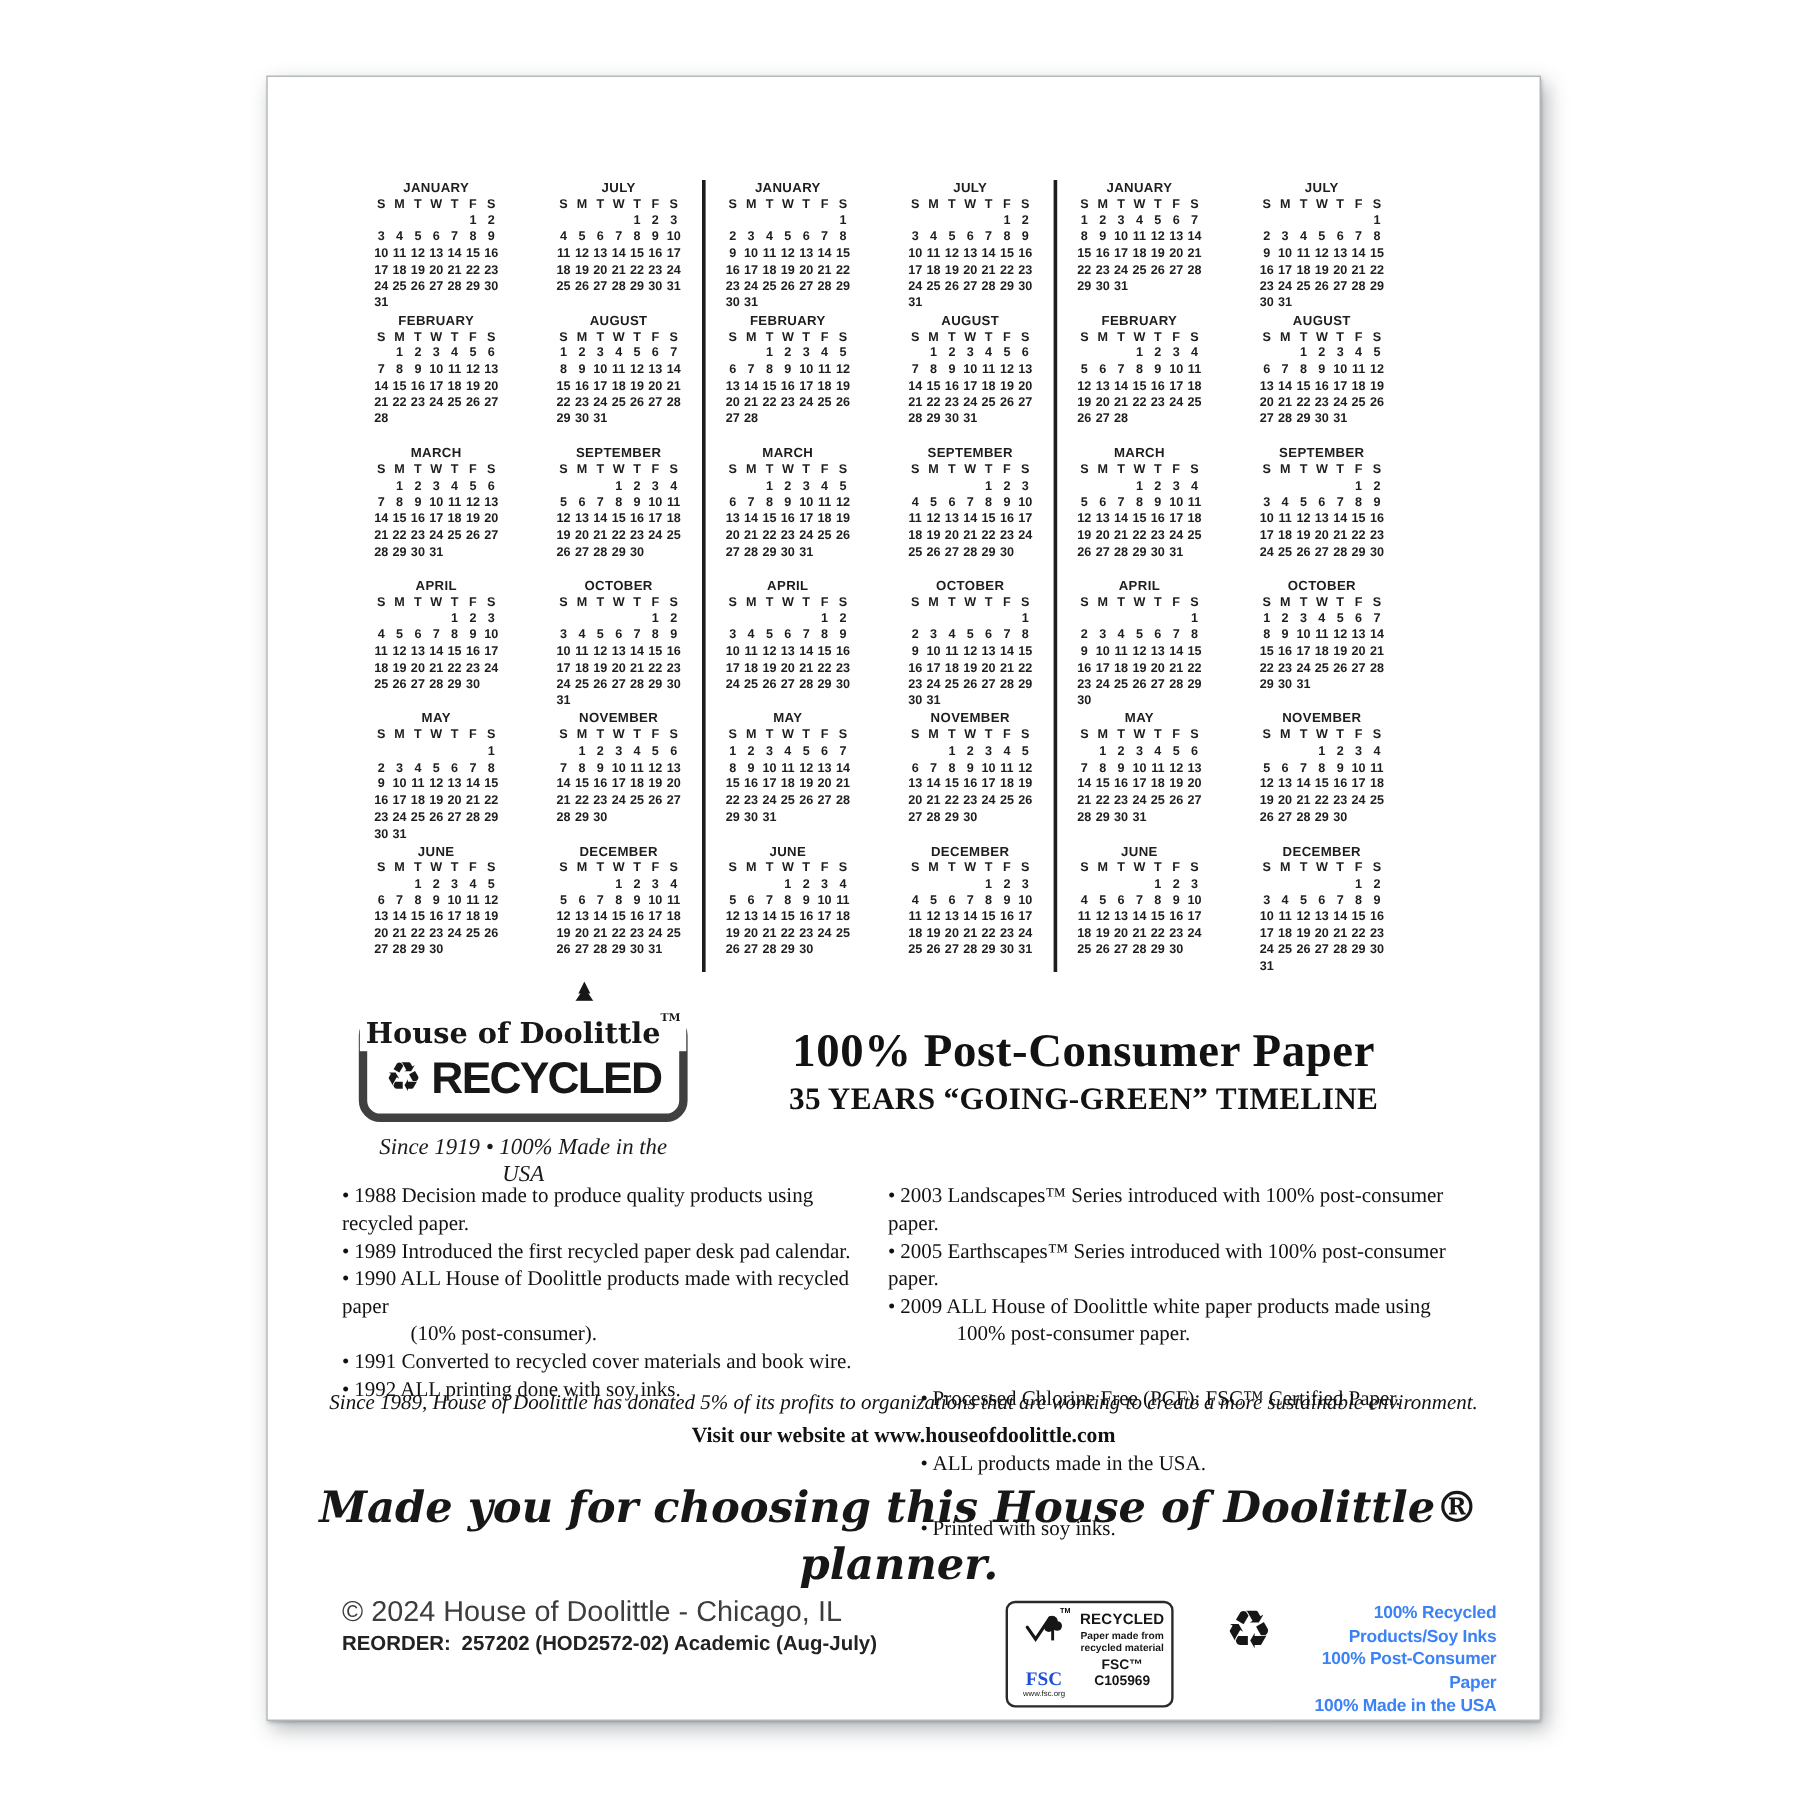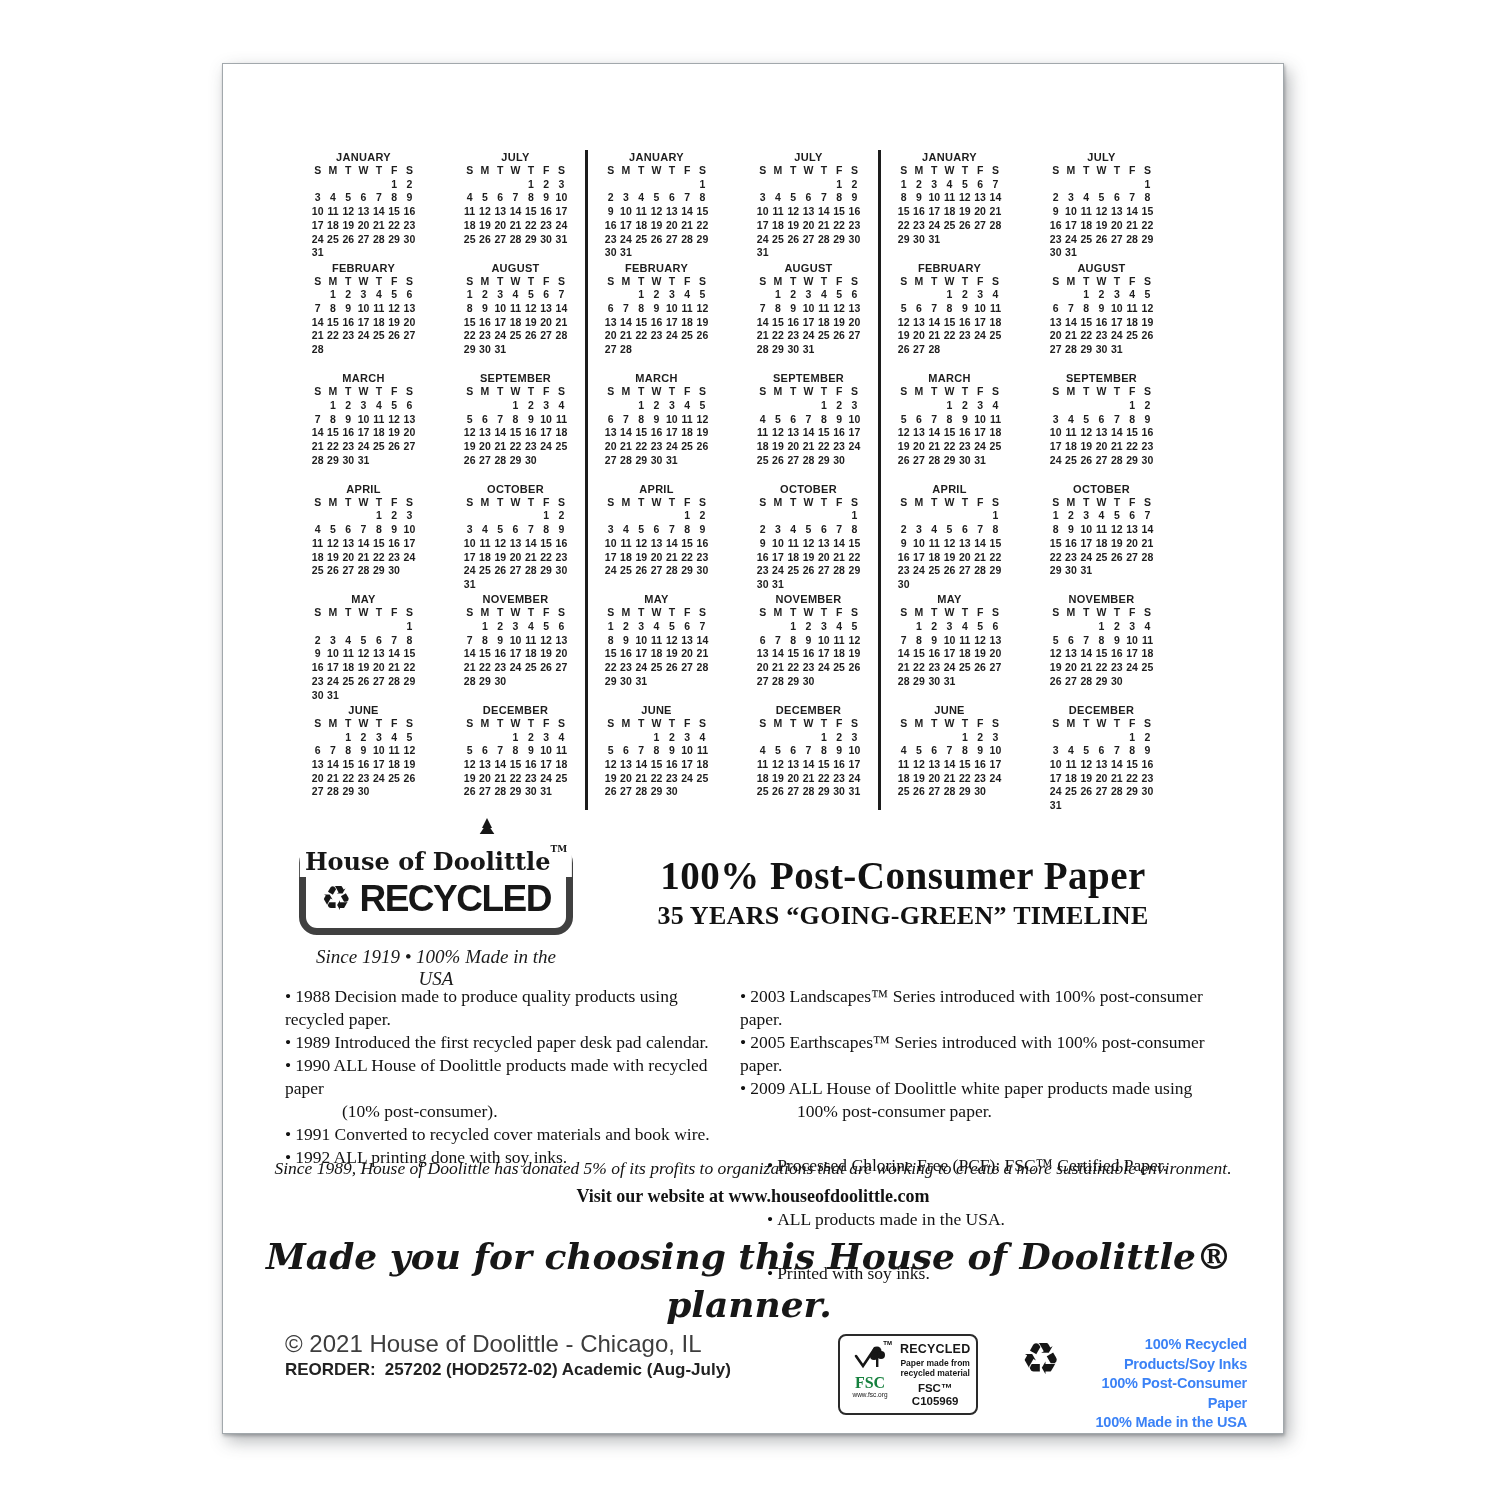--- a/index.html
+++ b/index.html
@@ -58,21 +58,21 @@
   .footer{position:absolute;top:1266px;left:62px;right:36px;display:flex;align-items:flex-start;}
   .footer-left{width:553px;flex:none;}
   .copyright{font:24px/28px "Liberation Sans",sans-serif;color:#3d3d3d;}
   .reorder{font:700 17px/21px "Liberation Sans",sans-serif;color:#222;margin-top:1px;}
   .reorder .val{margin-left:9px;}
 
   .fsc-box{width:140px;border:2px solid #2a2a2a;border-radius:8px;display:flex;gap:6px;
            padding:6px 6px 5px 6px;box-sizing:border-box;background:#fff;margin-top:4px;flex:none;}
   .fsc-left{width:48px;text-align:center;position:relative;flex:none;}
   .fsc-tm{position:absolute;right:2px;top:-2px;font:700 6px "Liberation Sans",sans-serif;}
-  .fsc-name{font:700 16px/16px "Liberation Serif",serif;color:#15803d;margin-top:1px;}
+  .fsc-name{font:700 16px/16px "Liberation Serif",serif;color:#1d4ed8;margin-top:17px;}
   .fsc-url{font:400 6.5px/8px "Liberation Sans",sans-serif;color:#161616;}
   .fsc-right{flex:1;text-align:center;}
   .fsc-recycled{font:700 12.5px/14px "Liberation Sans",sans-serif;letter-spacing:.2px;color:#161616;}
   .fsc-desc{font:700 8.5px/9.5px "Liberation Sans",sans-serif;color:#161616;}
   .fsc-desc.first{margin-top:3px;}
   .fsc-cert{font:700 11.5px/13px "Liberation Sans",sans-serif;margin-top:4px;color:#161616;}
 
   .footer-right{display:flex;gap:11px;margin-top:5px;margin-left:43px;}
   .recycle-big{font:44px/48px "DejaVu Sans",sans-serif;color:#161616;}
   .green-lines div{font:700 14.5px/19.5px "Liberation Sans",sans-serif;color:#3b82f6;letter-spacing:-.2px;text-align:right;}
@@ -1790,21 +1790,21 @@
           <div class="t-item sub"><span class="b">•</span><span>Printed with soy inks.</span></div>
         </div>
     </div>
 
     <div class="donation">Since 1989, House of Doolittle has donated 5% of its profits to organizations that are working to create a more sustainable environment.</div>
     <div class="website">Visit our website at www.houseofdoolittle.com</div>
     <div class="thankyou">Made you for choosing this House of Doolittle® planner.</div>
 
     <div class="footer">
       <div class="footer-left">
-        <div class="copyright">© 2021 House of Doolittle - Chicago, IL</div>
+        <div class="copyright">© 2024 House of Doolittle - Chicago, IL</div>
         <div class="reorder">
           <span>REORDER:</span><span class="val">257202 (HOD2572-02) Academic (Aug-July)</span>
         </div>
       </div>
 
       <div class="fsc-box">
         <div class="fsc-left">
           <span class="fsc-tm">TM</span>
           <svg width="34" height="28" viewBox="0 0 34 28">
             <g fill="none" stroke="#161616" stroke-width="2.6" stroke-linecap="round">

